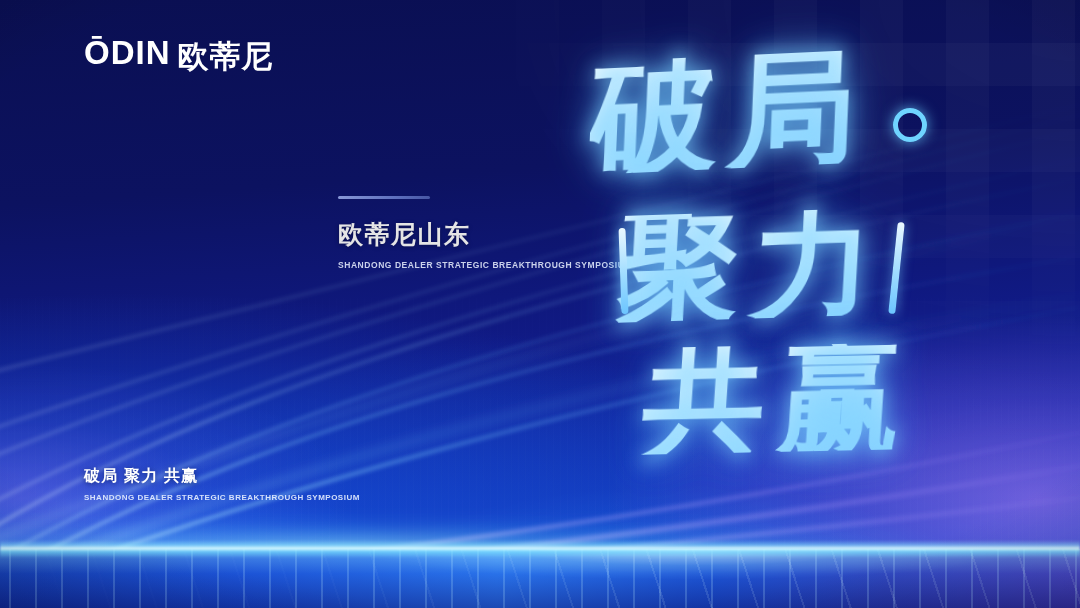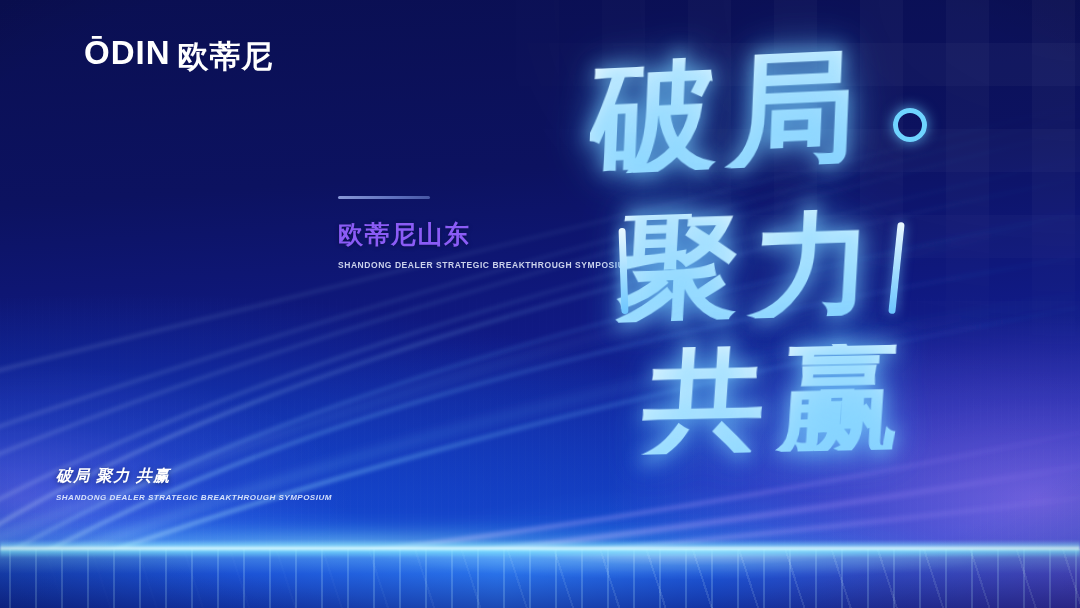--- a/index.html
+++ b/index.html
@@ -163,21 +163,21 @@
   }
   .headline-rule {
     width: 92px;
     height: 3px;
     background: linear-gradient(90deg, #8f9fdd 0%, #6476c4 60%, #4a5aa8 100%);
     border-radius: 2px;
     margin-bottom: 19px;
     opacity: .95;
   }
   .headline-cn {
-    color: #8b5cf6;
+    color: #e5e5e5;
     font-size: 25px;
     font-weight: 700;
     letter-spacing: 1.5px;
     line-height: 1.32;
     white-space: nowrap;
     text-shadow: 0 1px 4px rgba(0,0,0,0.35);
   }
   .headline-en {
     margin-top: 9px;
     color: #d5dcf2;
@@ -232,23 +232,22 @@
     border-radius: 4px;
     background: linear-gradient(180deg, #eaf9ff 0%, #9fdcff 55%, #6cc5ff 100%);
     box-shadow: 0 0 12px rgba(120,210,255,0.6);
   }
   .bar-left  { left: 620px; top: 228px; height: 86px; transform: rotate(-2deg); }
   .bar-right { left: 893px; top: 222px; height: 92px; transform: rotate(6deg); }
 
   
   .tagline {
     position: absolute;
-    left: 56px;
+    left: 84px;
     top: 466px;
-    font-style: italic;
   }
   .tagline-cn {
     color: #ffffff;
     font-size: 16px;
     font-weight: 700;
     letter-spacing: 1.2px;
     white-space: nowrap;
     text-shadow: 0 1px 5px rgba(0,20,70,0.55);
   }
   .tagline-en {

